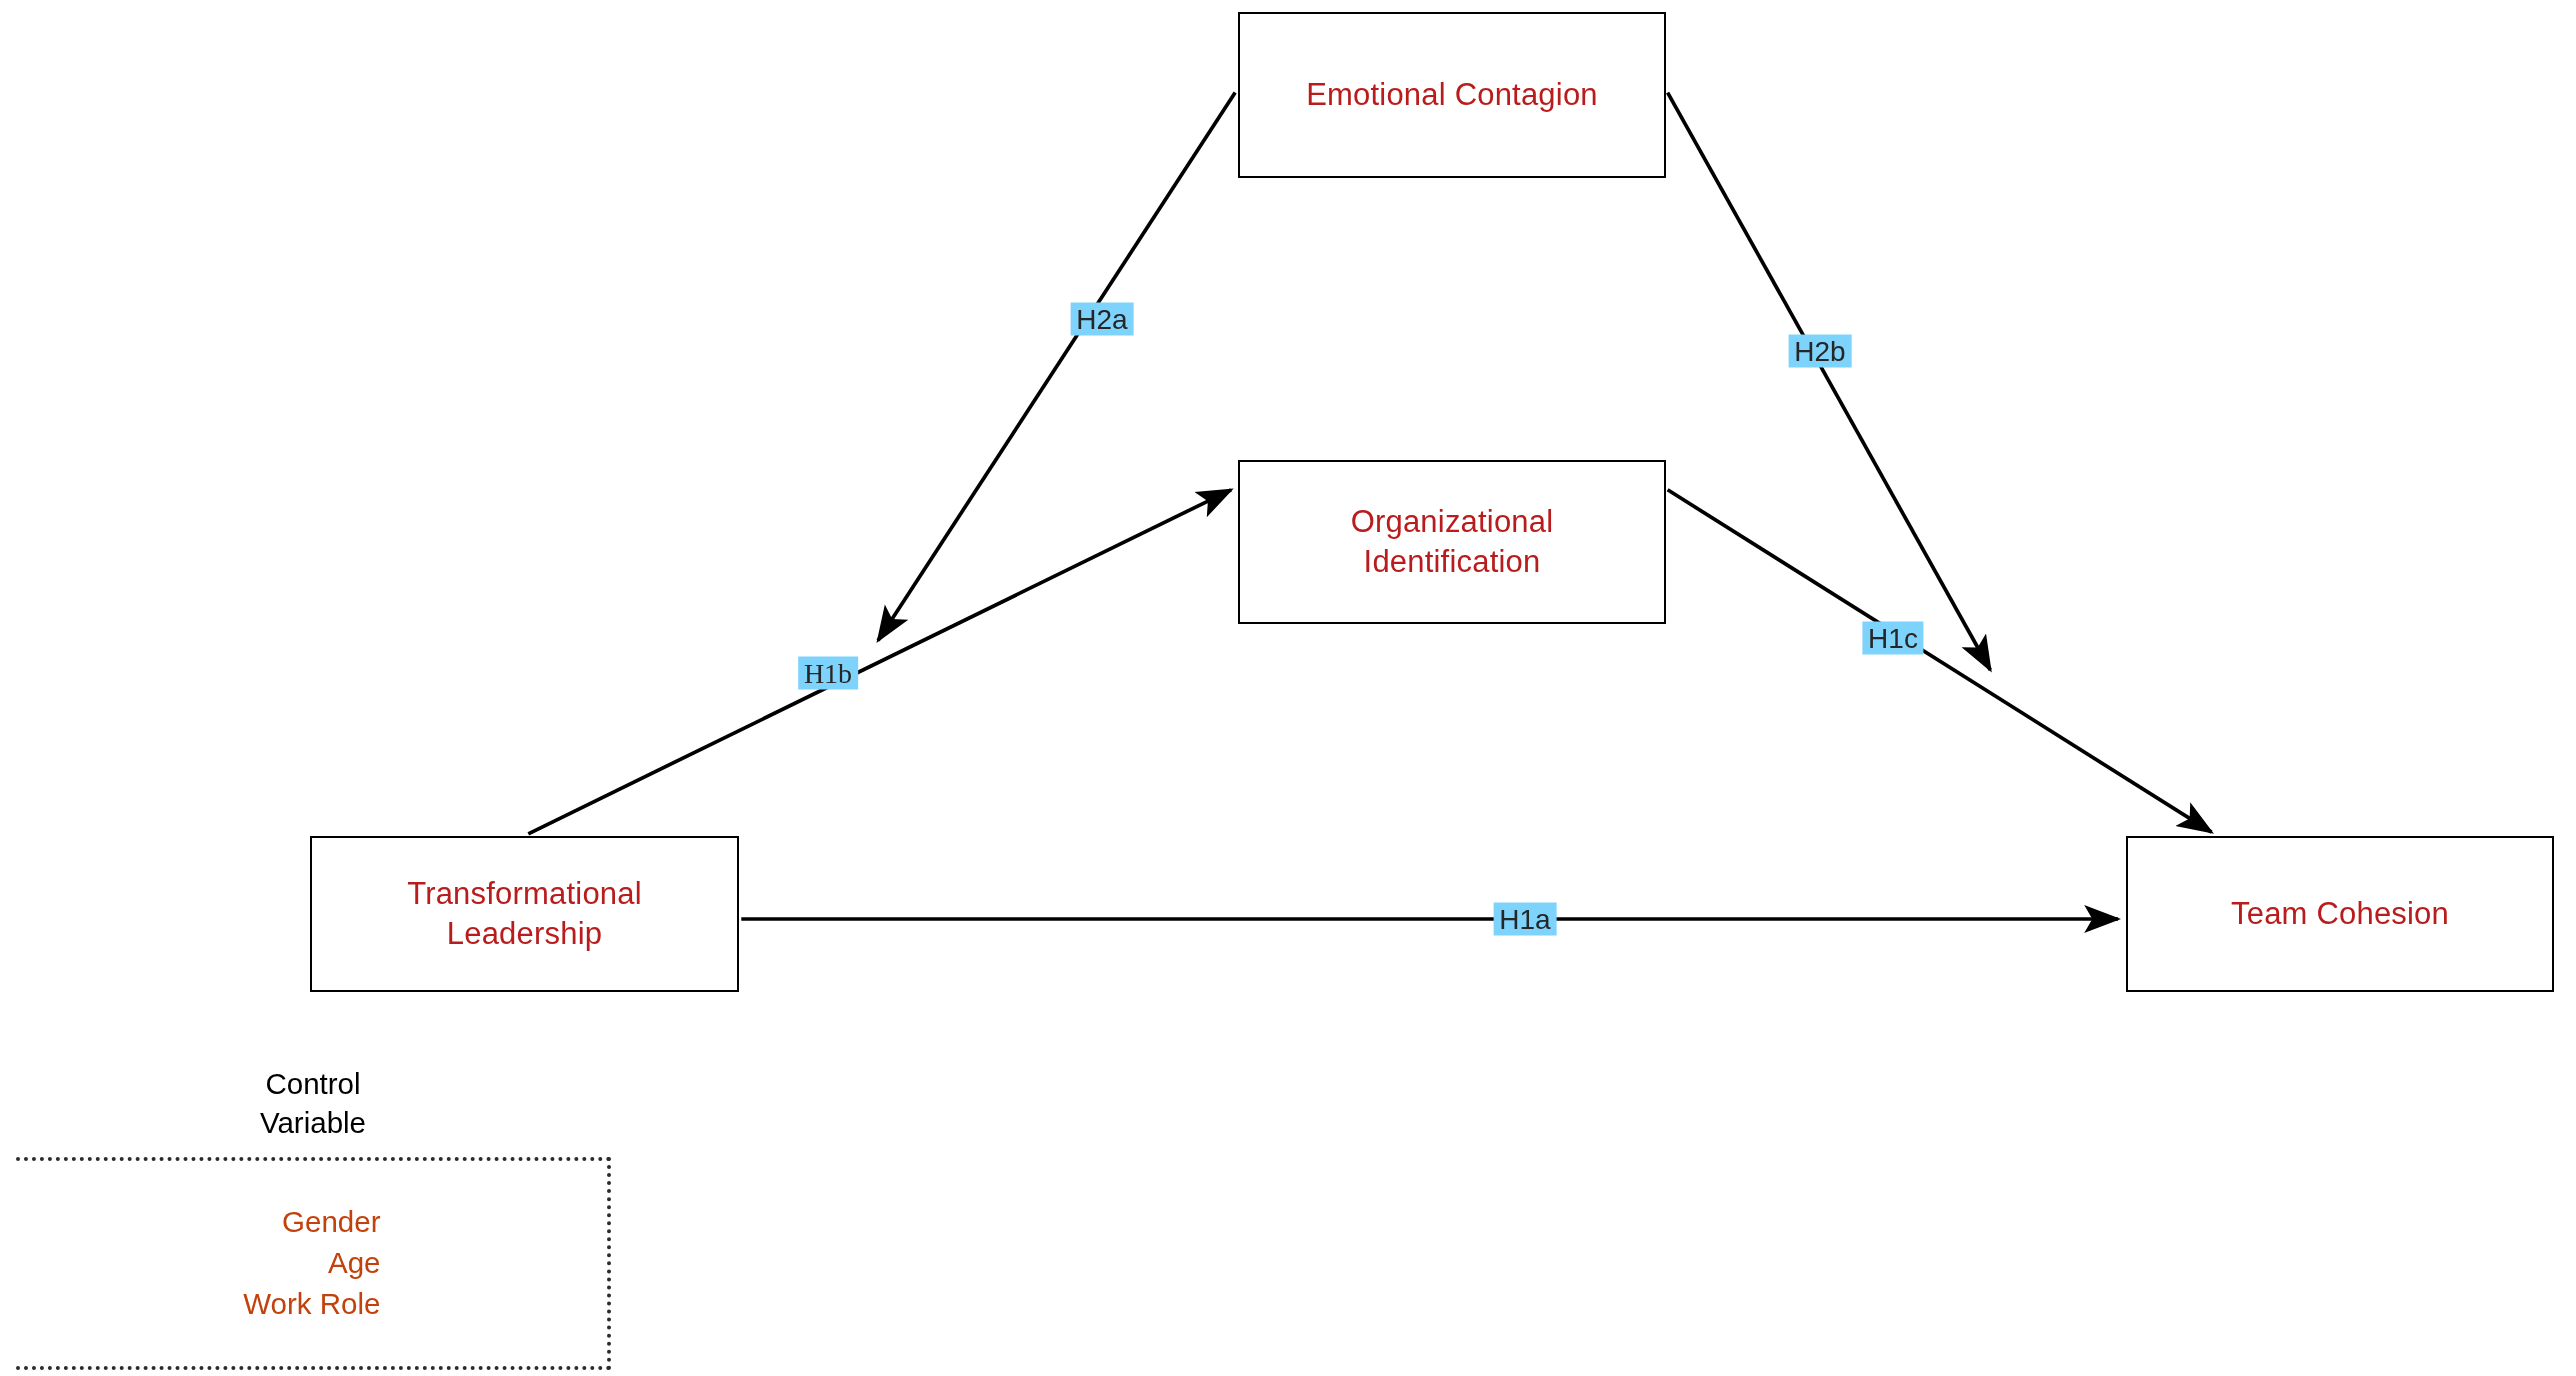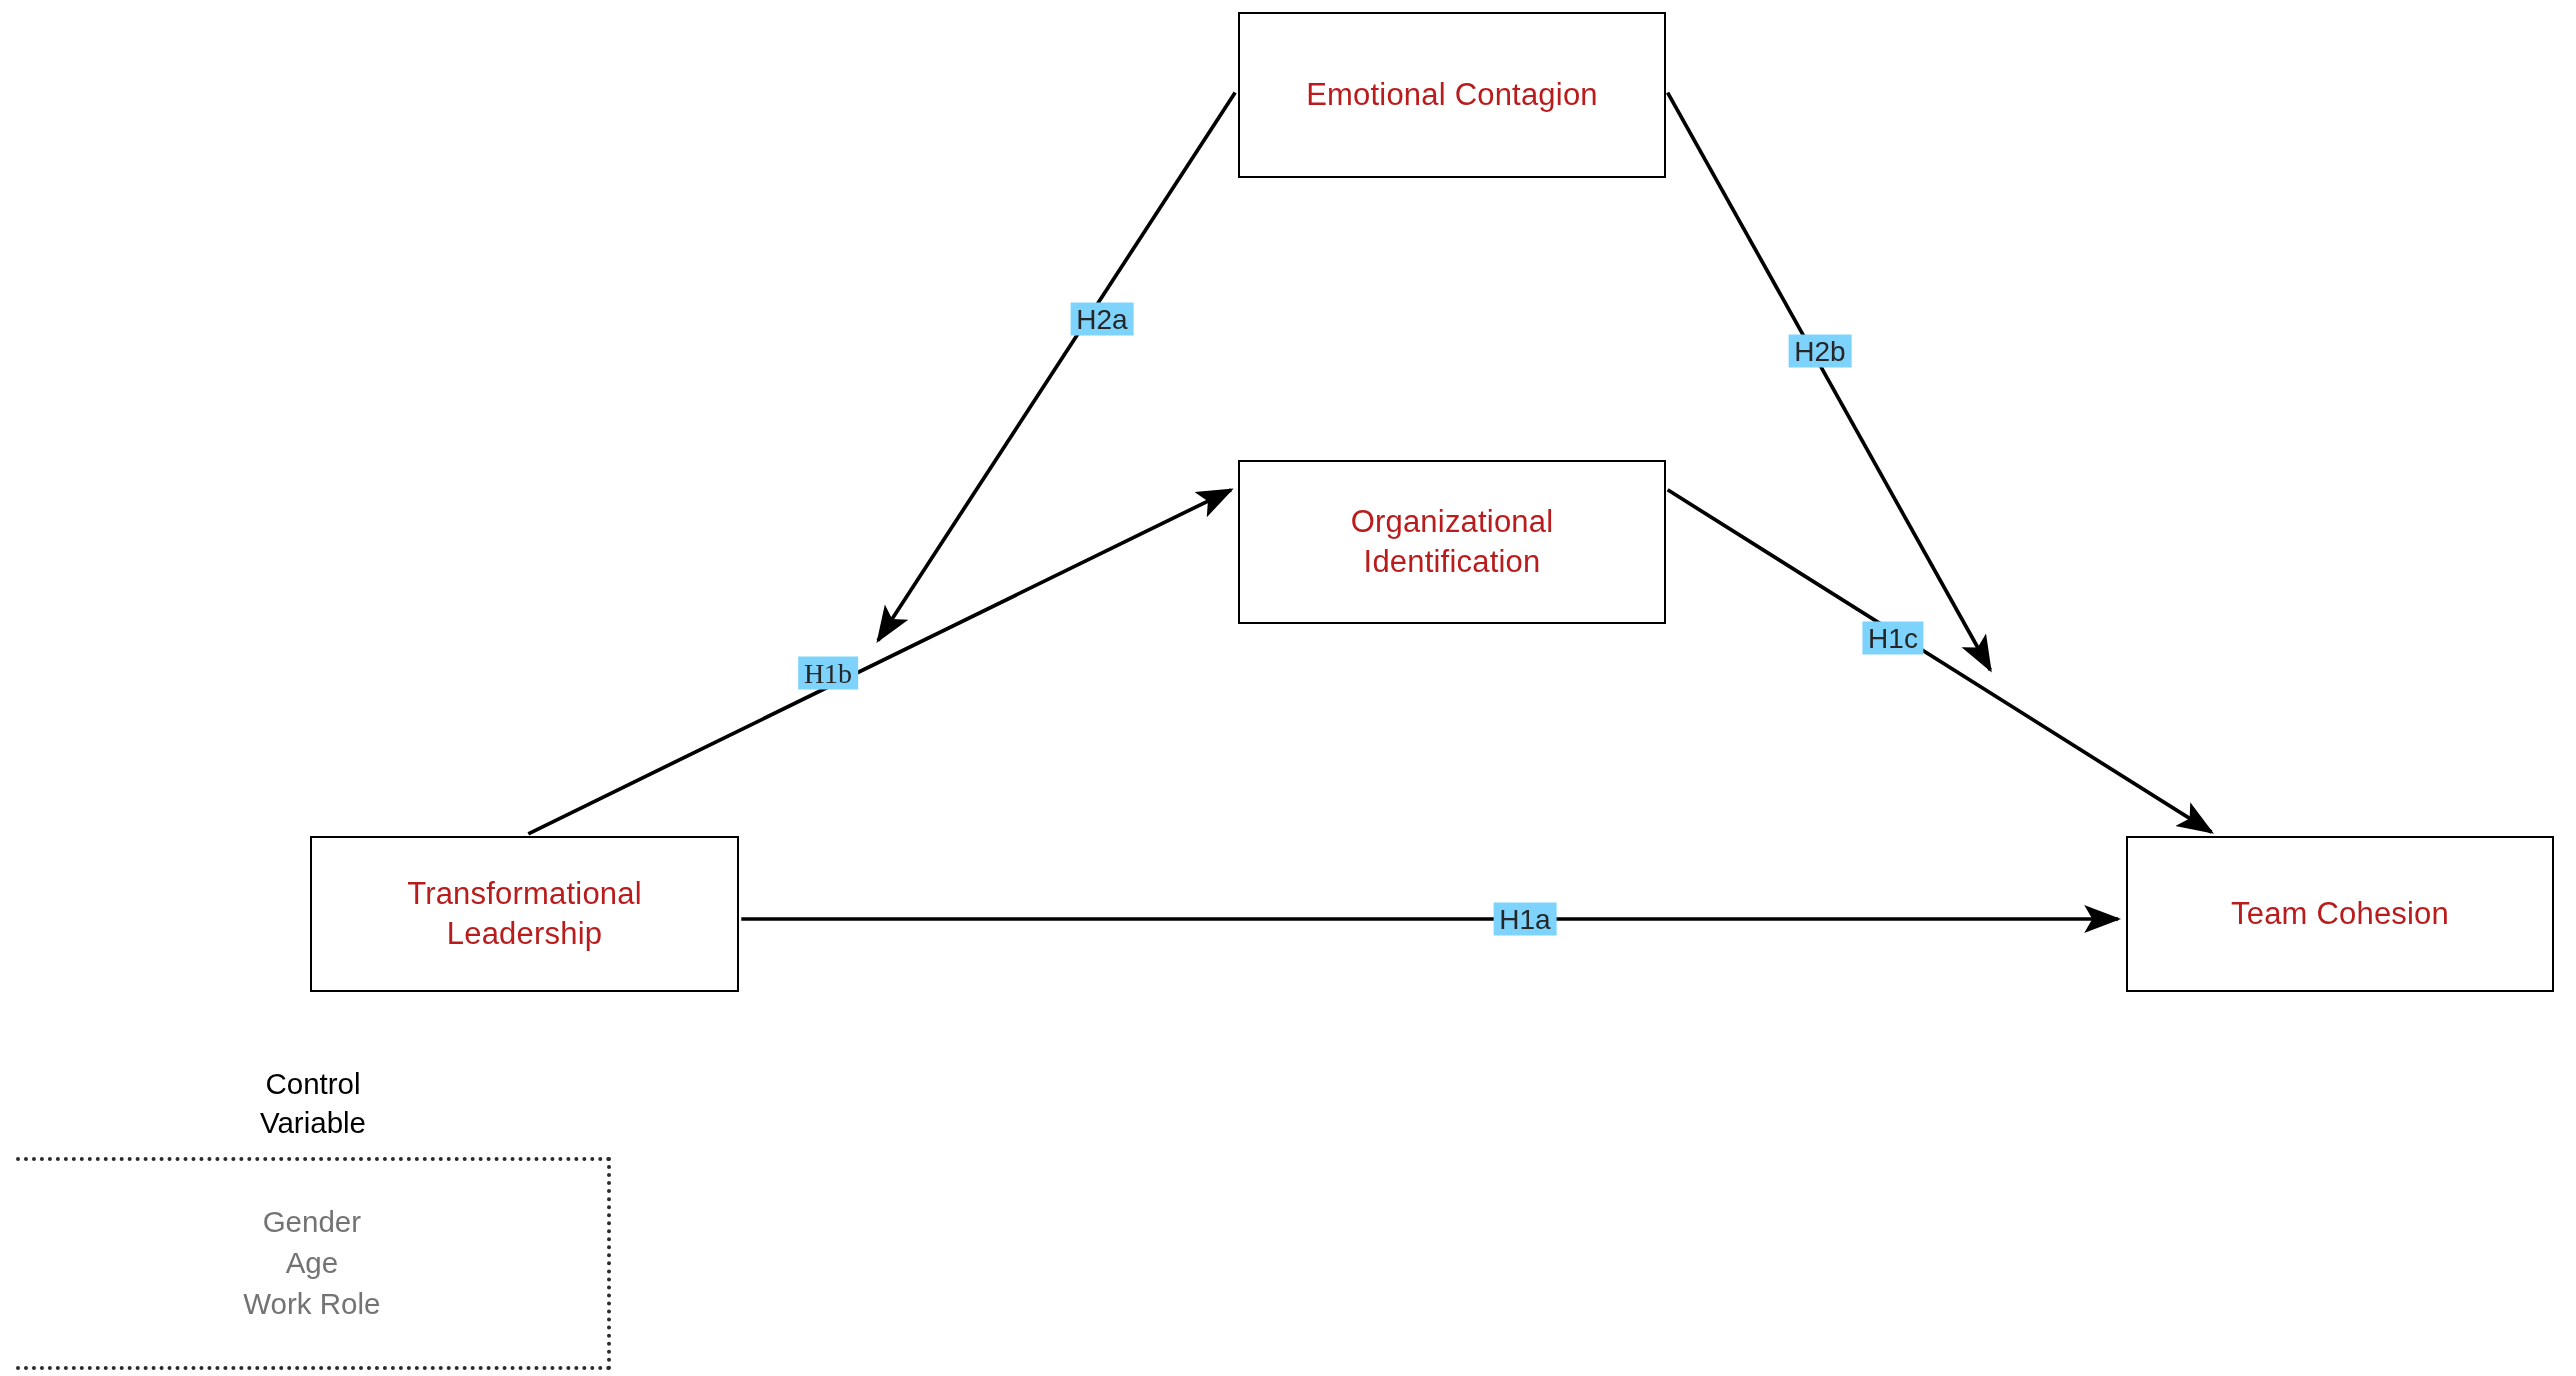--- a/index.html
+++ b/index.html
@@ -69,22 +69,22 @@
     box-sizing: border-box;
     border: 4.1px dotted #2b2b2b;
     border-left: none;
     background: transparent;
     display: flex;
     align-items: center;
     justify-content: center;
   }
   .control-box .control-items {
     display: block;
-    text-align: center;
-    color: #737373;
+    text-align: right;
+    color: #c2410c;
     font-size: 29.5px;
     line-height: 1.38;
     white-space: pre-line;
   }
 </style>
 </head>
 <body>
 
 <div id="canvas">
 

